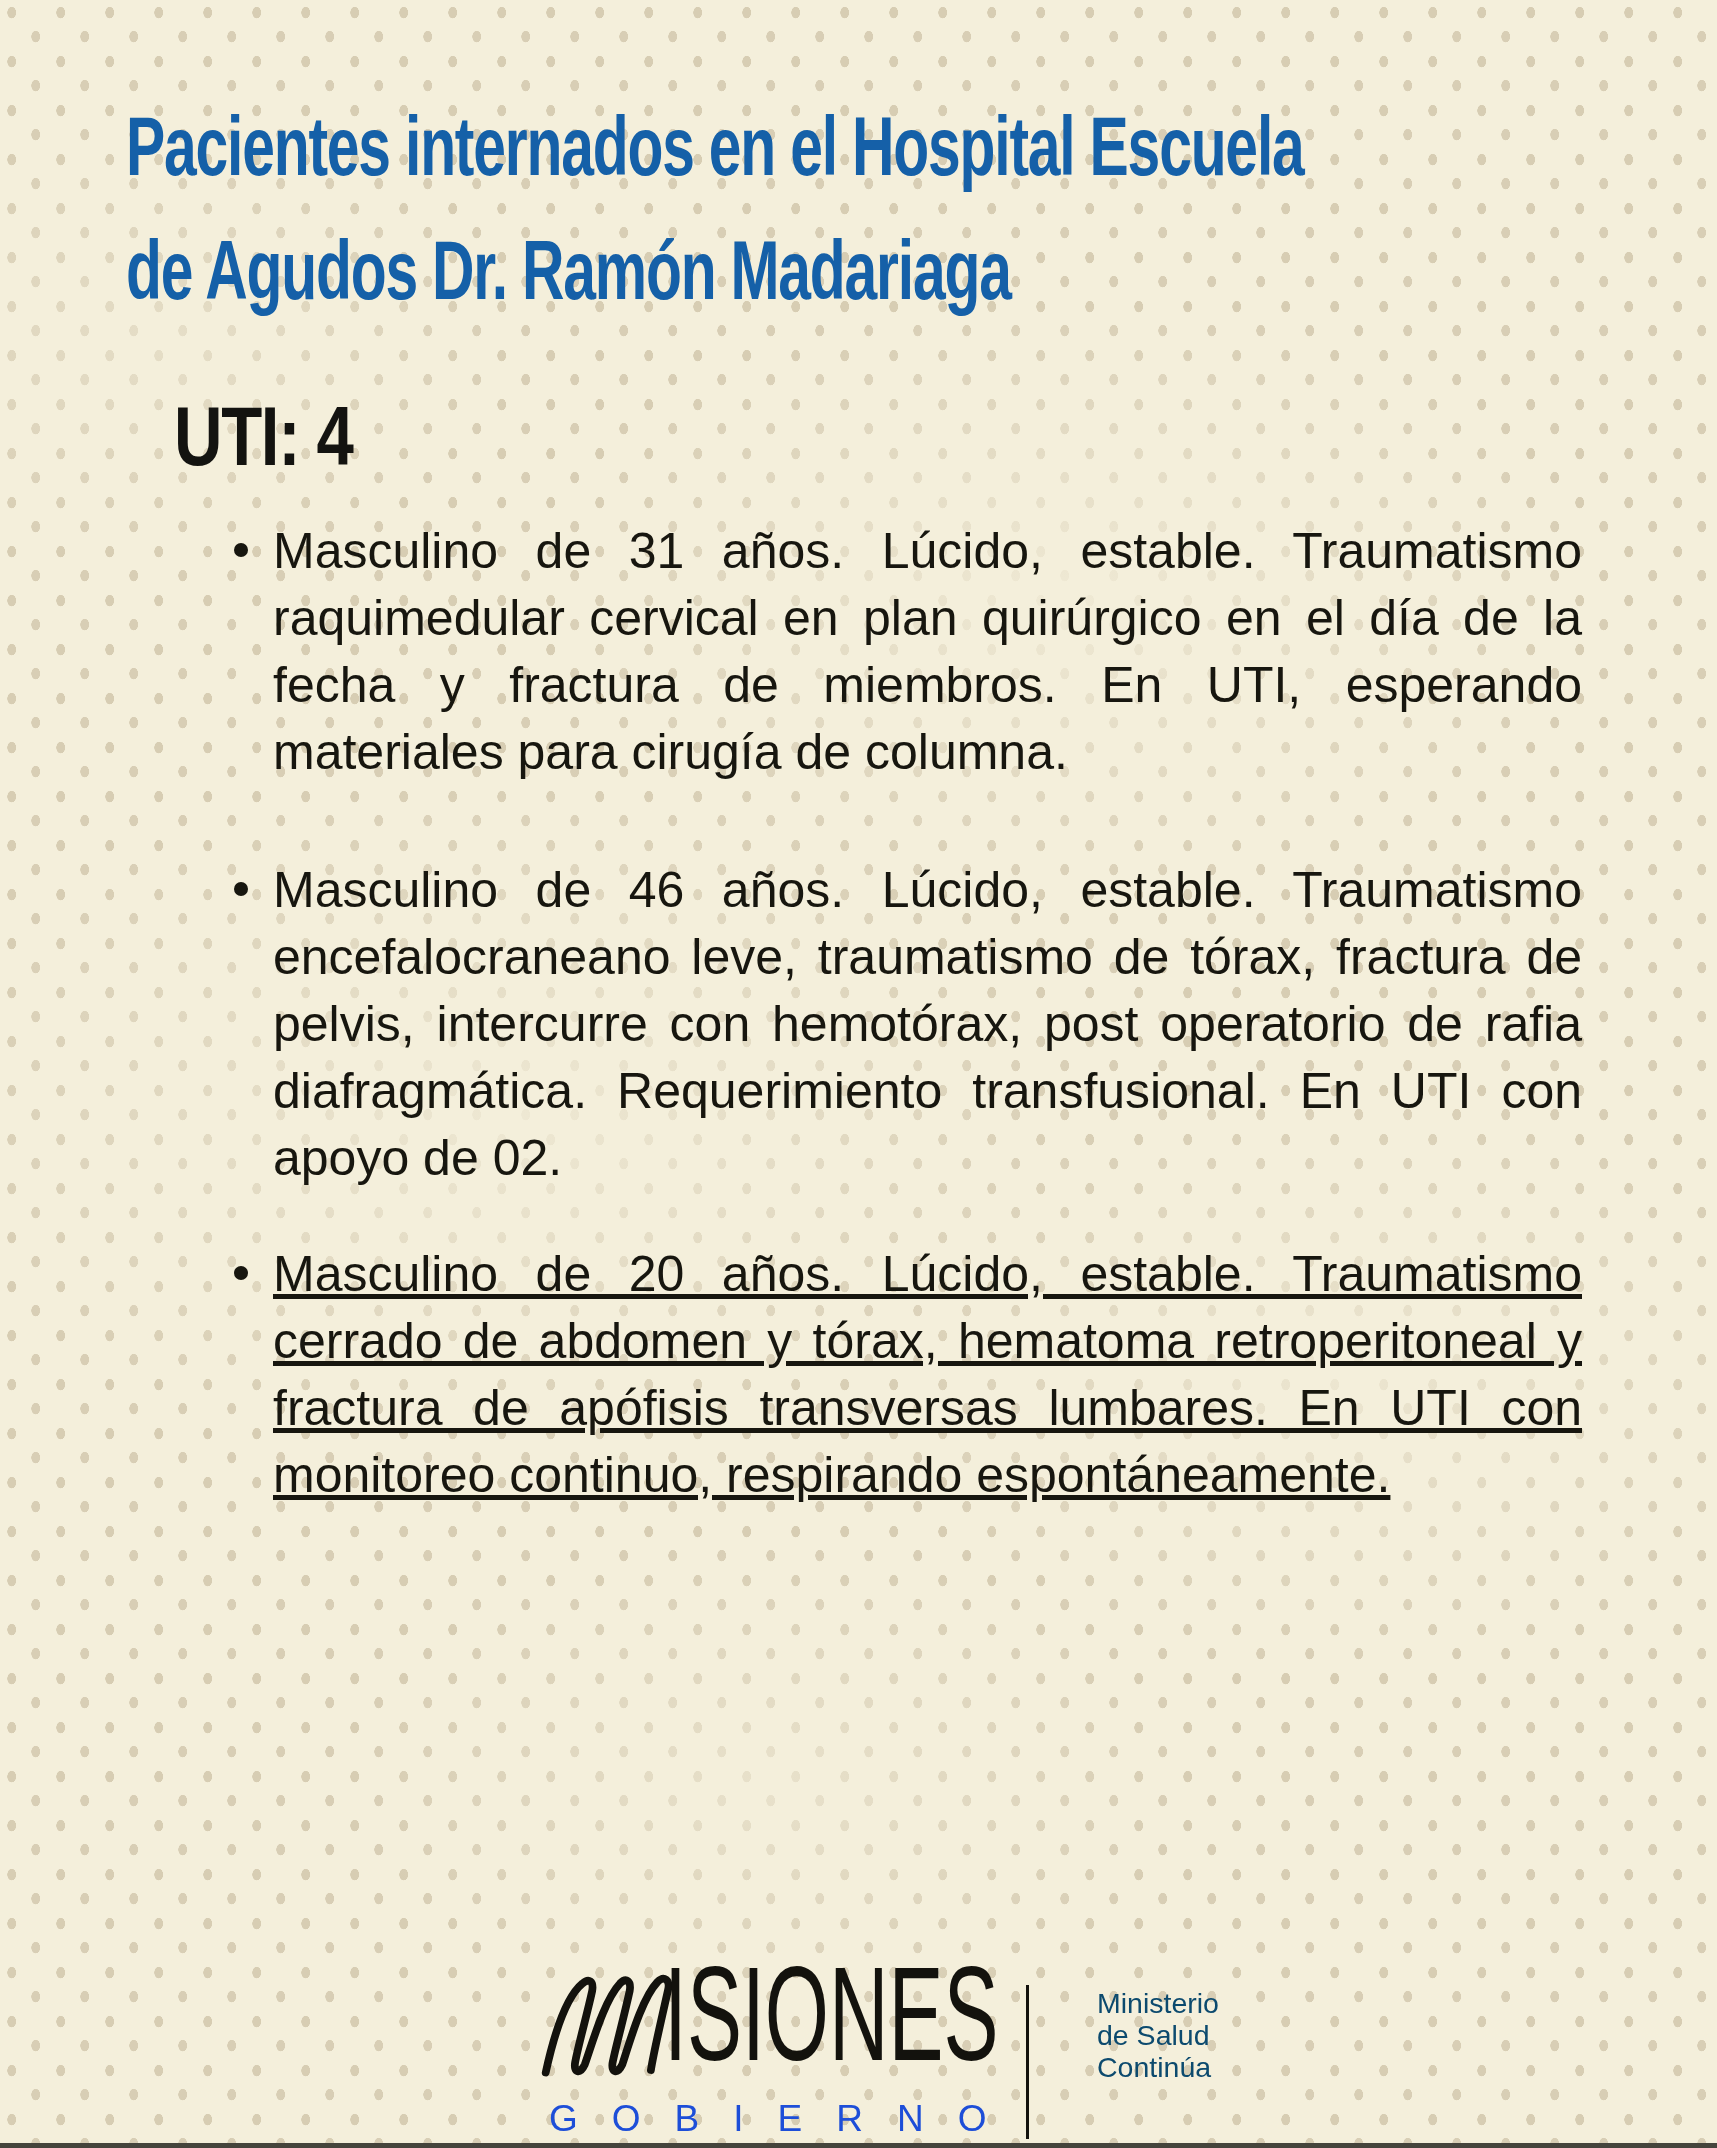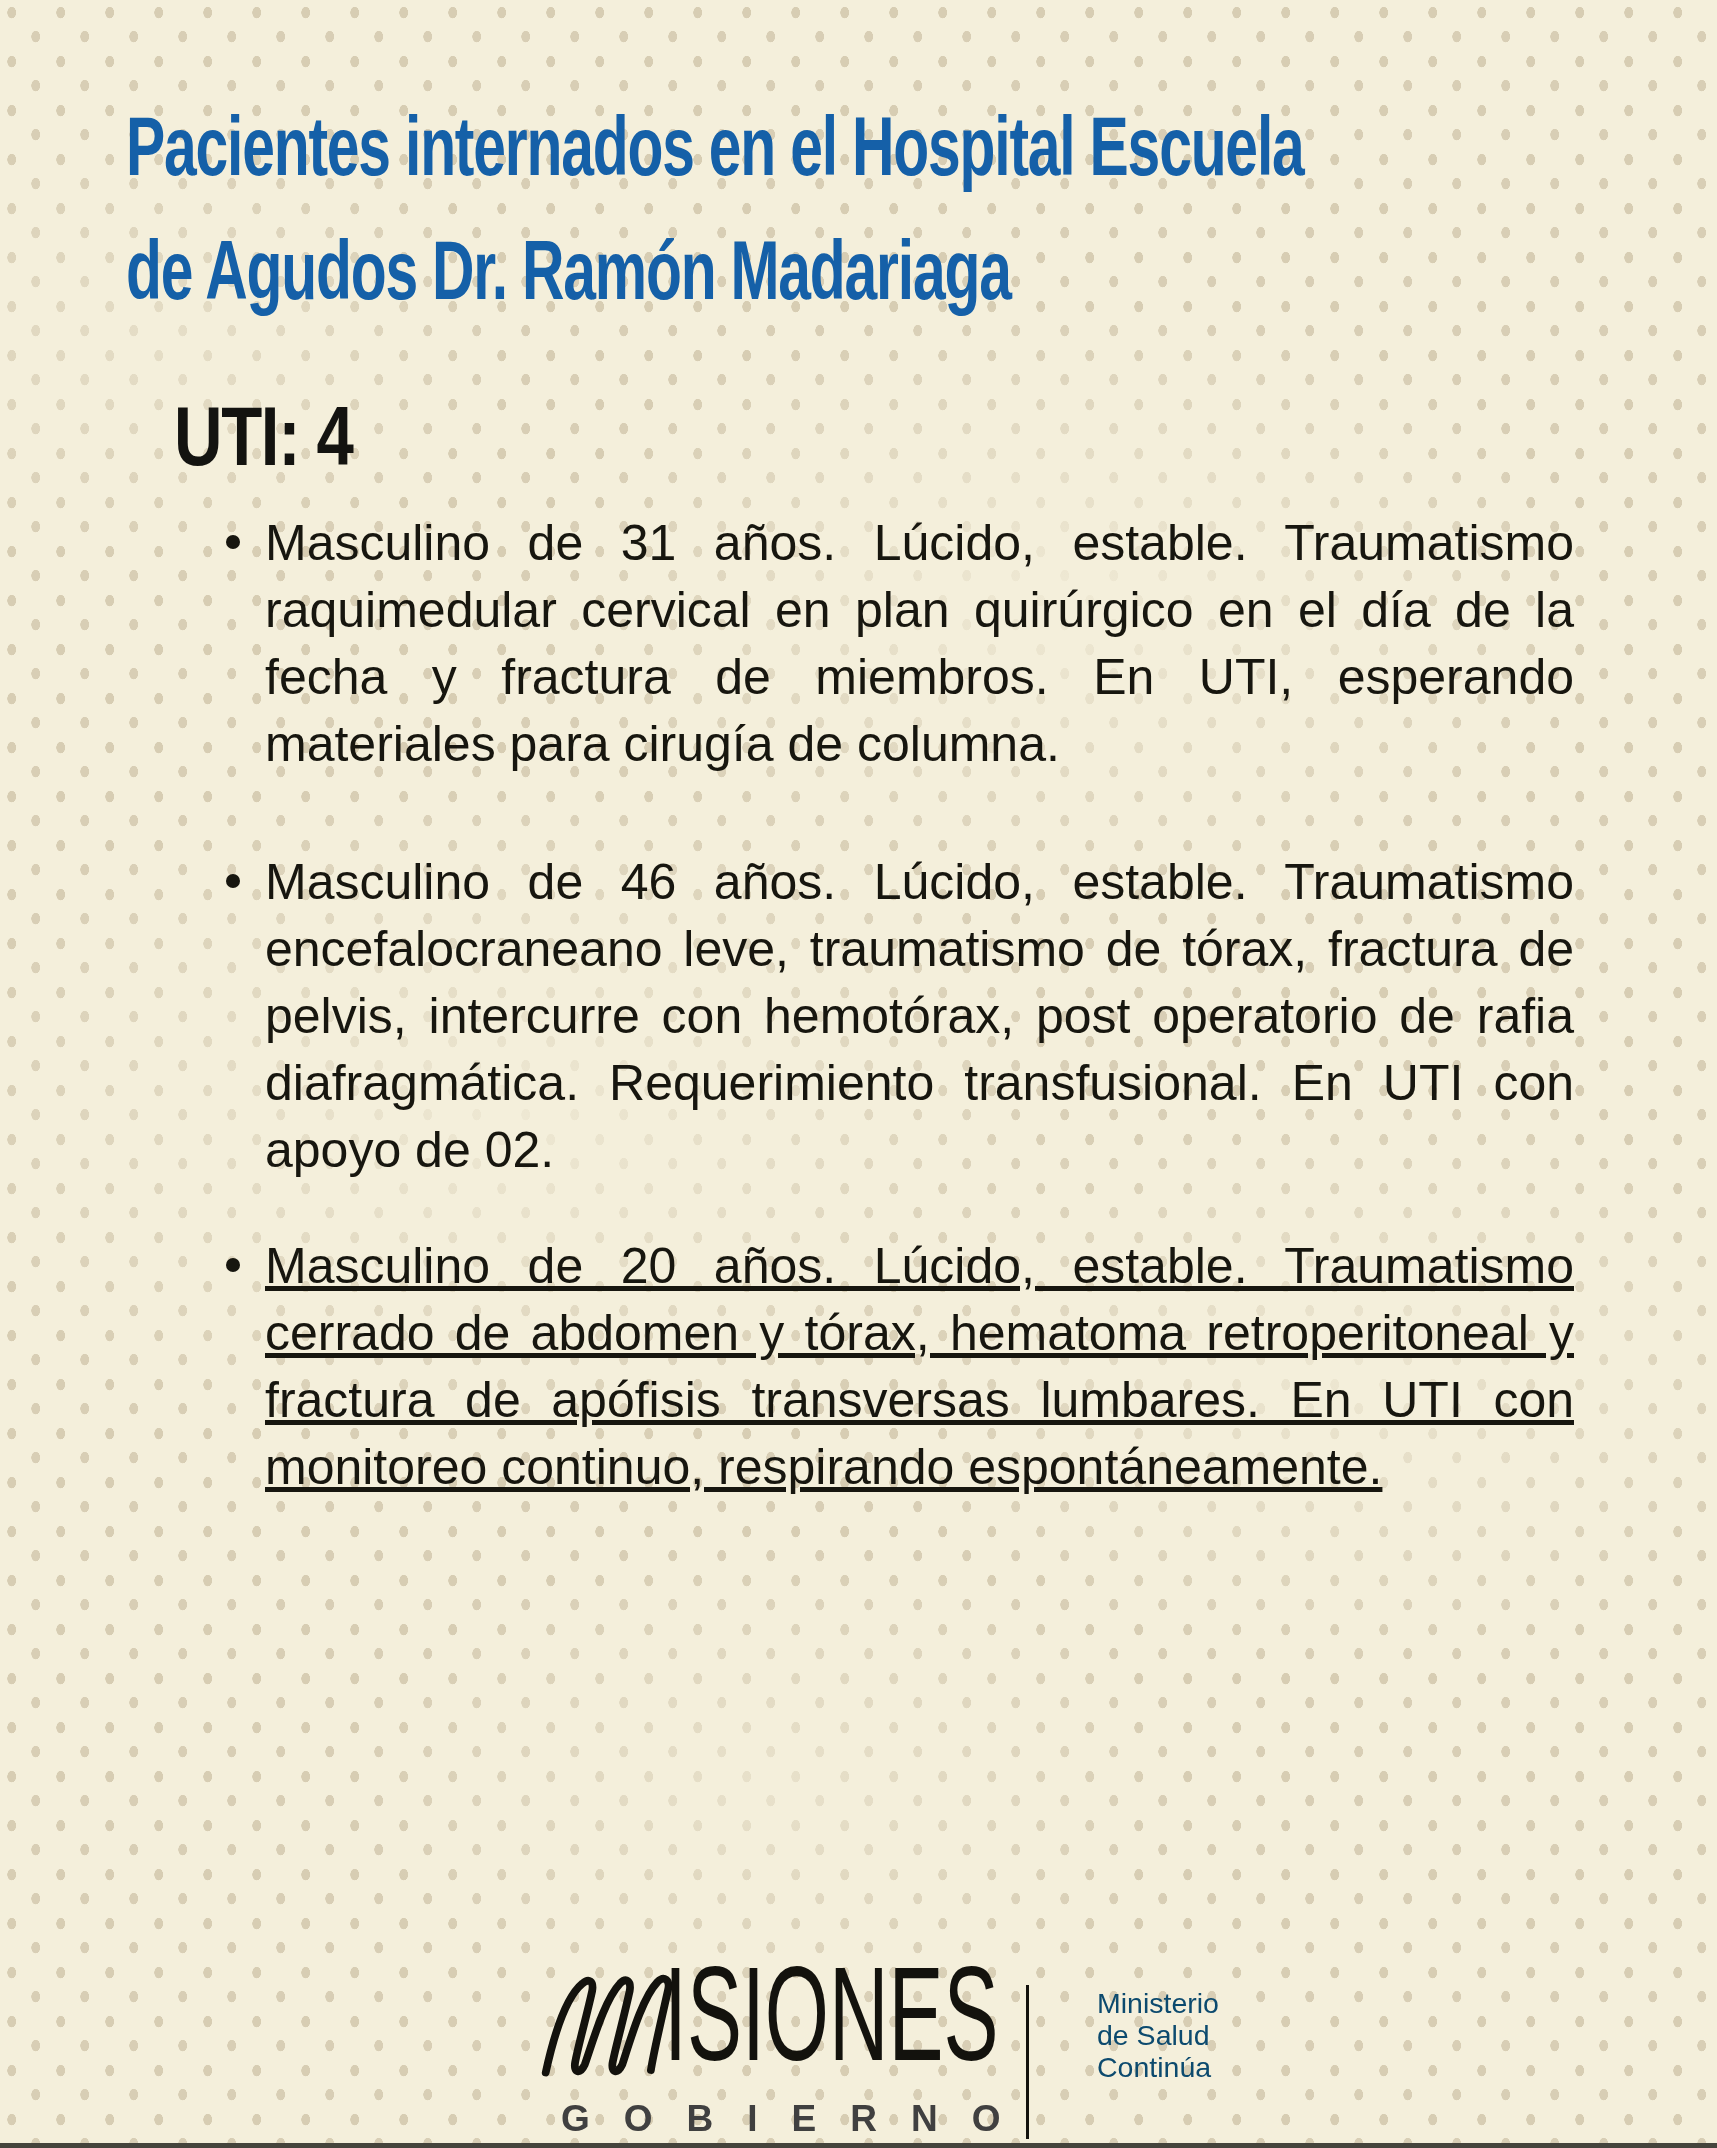--- a/index.html
+++ b/index.html
@@ -35,21 +35,21 @@
 
   h2{
     position:absolute;left:174px;top:388px;margin:0;
     font-size:84px;font-weight:700;color:#131310;
     letter-spacing:-1.7px;transform:scaleX(.80);transform-origin:left center;
     white-space:nowrap;
   }
 
   ul.patients{
     position:absolute;left:265px;top:510px;width:1309px;
-    margin:0;padding:0;list-style:none;
+    margin:8px;padding:0;list-style:none;
     font-size:50px;line-height:67px;color:#17160f;
     text-align:justify;
   }
   ul.patients li{position:relative;}
   ul.patients li + li{margin-top:71px;}
   ul.patients li:nth-child(3){margin-top:49px;text-decoration:underline;}
   .bullet{
     position:absolute;left:-39px;top:25px;width:14.3px;height:14.3px;
     border-radius:50%;background:#17160f;
   }
@@ -57,22 +57,22 @@
   footer{position:absolute;left:0;top:1970px;width:1364px;height:176px;}
   .logo{position:absolute;left:545px;top:0;width:453px;}
   .word{position:relative;height:107px;white-space:nowrap;}
   .m-script{position:absolute;left:-6.7px;top:3.4px;}
   .isiones{
     position:absolute;left:119px;top:-22px;display:inline-block;
     font-size:133px;font-weight:400;color:#13120d;letter-spacing:0px;
     transform:scaleX(.62);transform-origin:left top;line-height:133px;
   }
   .gobierno{
-    position:absolute;left:16px;top:128px;width:470px;
-    font-size:37px;color:#404040;letter-spacing:34px;font-weight:700;
+    position:absolute;left:4px;top:128px;width:470px;
+    font-size:37px;color:#1d4ed8;letter-spacing:34px;font-weight:400;
     white-space:nowrap;
   }
   .divider{position:absolute;left:1026px;top:15px;width:2.5px;height:154px;background:#13120d;}
   .ministry{
     position:absolute;left:1053px;top:17px;
     font-size:28.5px;line-height:32px;color:#0c4a6e;font-weight:400;margin-left:44px;
   }
   .ministry span{display:block;}
 
   .bottom-bar{position:absolute;left:0;bottom:0;width:1718px;height:5px;background:#45443c;z-index:3;}

